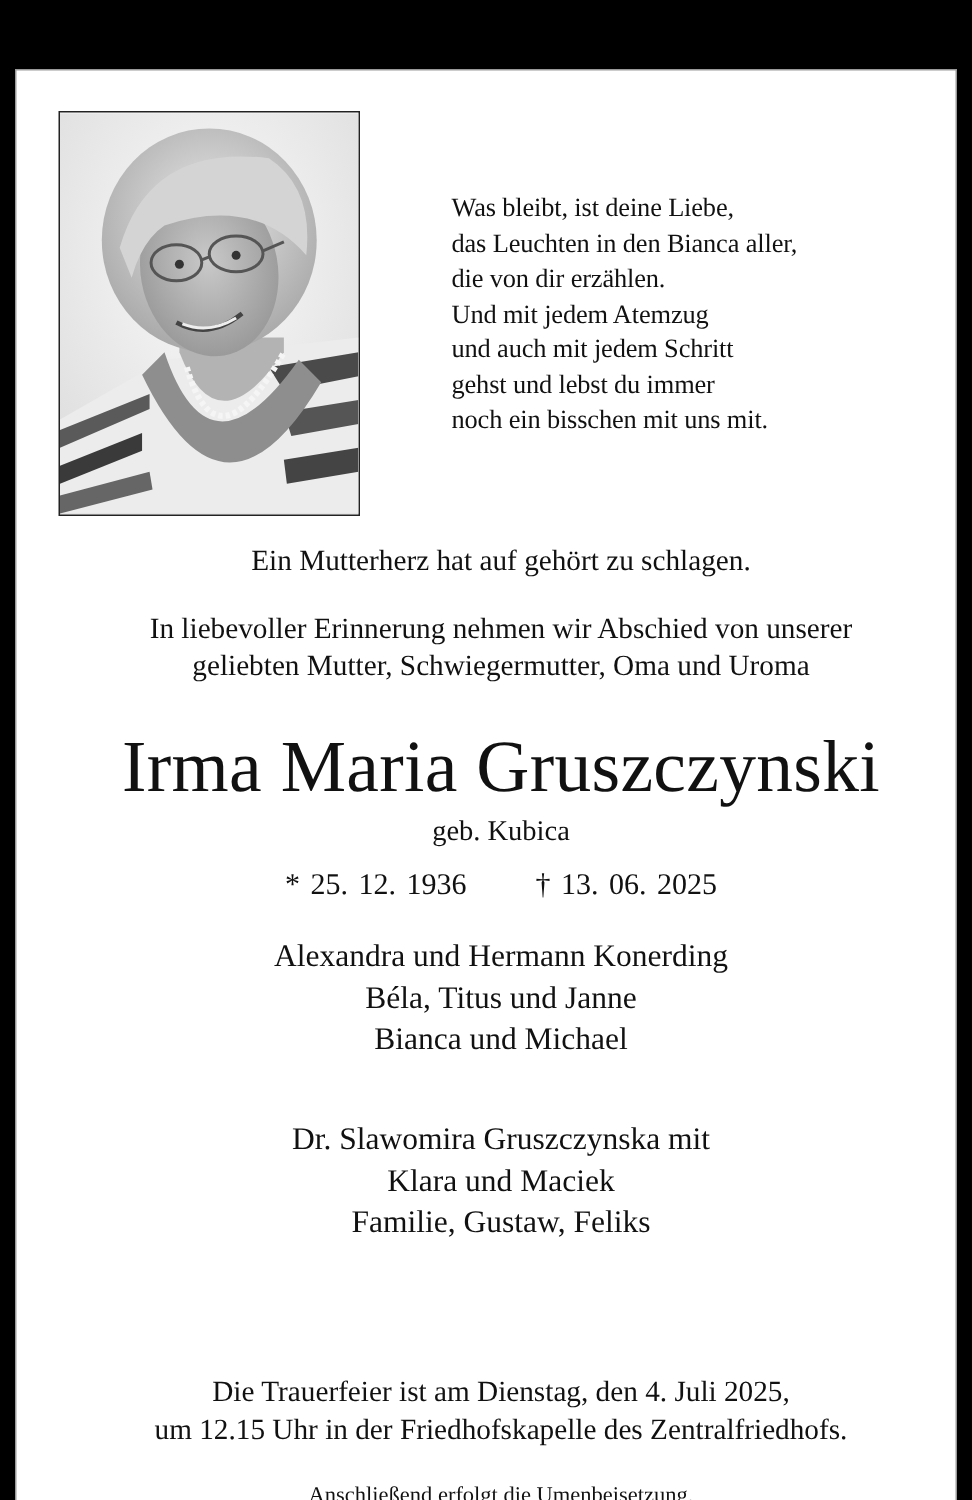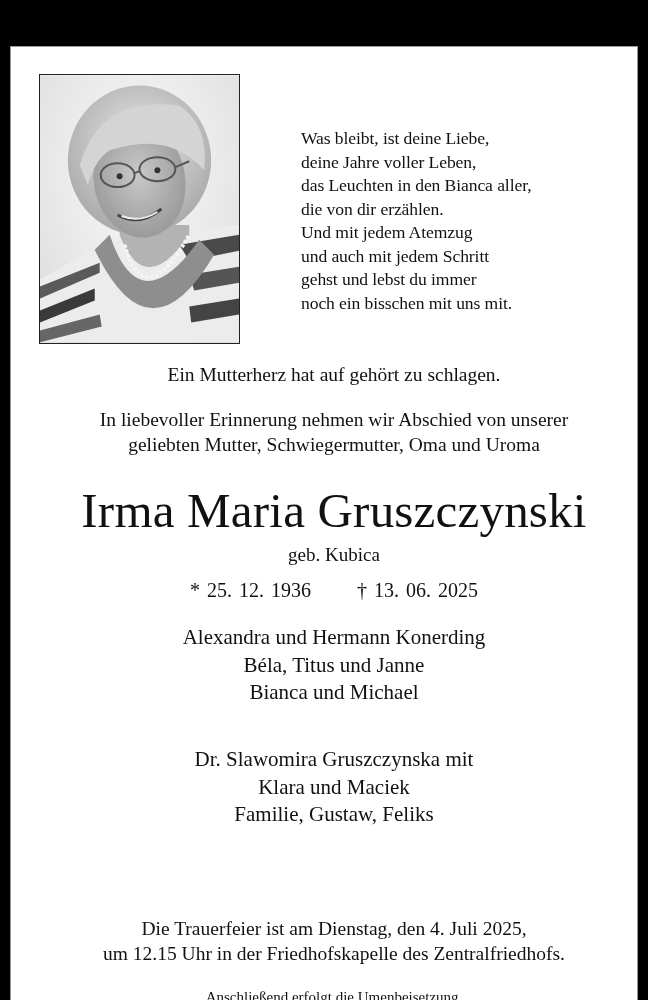--- a/index.html
+++ b/index.html
@@ -116,21 +116,20 @@
       <circle cx="80" cy="101" r="3" fill="#333"></circle>
       <circle cx="118" cy="95" r="3" fill="#333"></circle>
 
       <path d="M78 140 Q100 152 122 134" fill="none" stroke="#444" stroke-width="3"></path>
       <path d="M82 141 Q100 148 118 137" fill="none" stroke="#eee" stroke-width="2"></path>
     </svg>
   </div>
 
   <div class="poem">
     <div>Was bleibt, ist deine Liebe,</div>
-    <div>deine Jahre voller Leben,</div>
     <div>das Leuchten in den Bianca aller,</div>
     <div>die von dir erzählen.</div>
     <div>Und mit jedem Atemzug</div>
     <div>und auch mit jedem Schritt</div>
     <div>gehst und lebst du immer</div>
     <div>noch ein bisschen mit uns mit.</div>
   </div>
 
   <div class="center t-heart">Ein Mutterherz hat auf gehört zu schlagen.</div>
 

